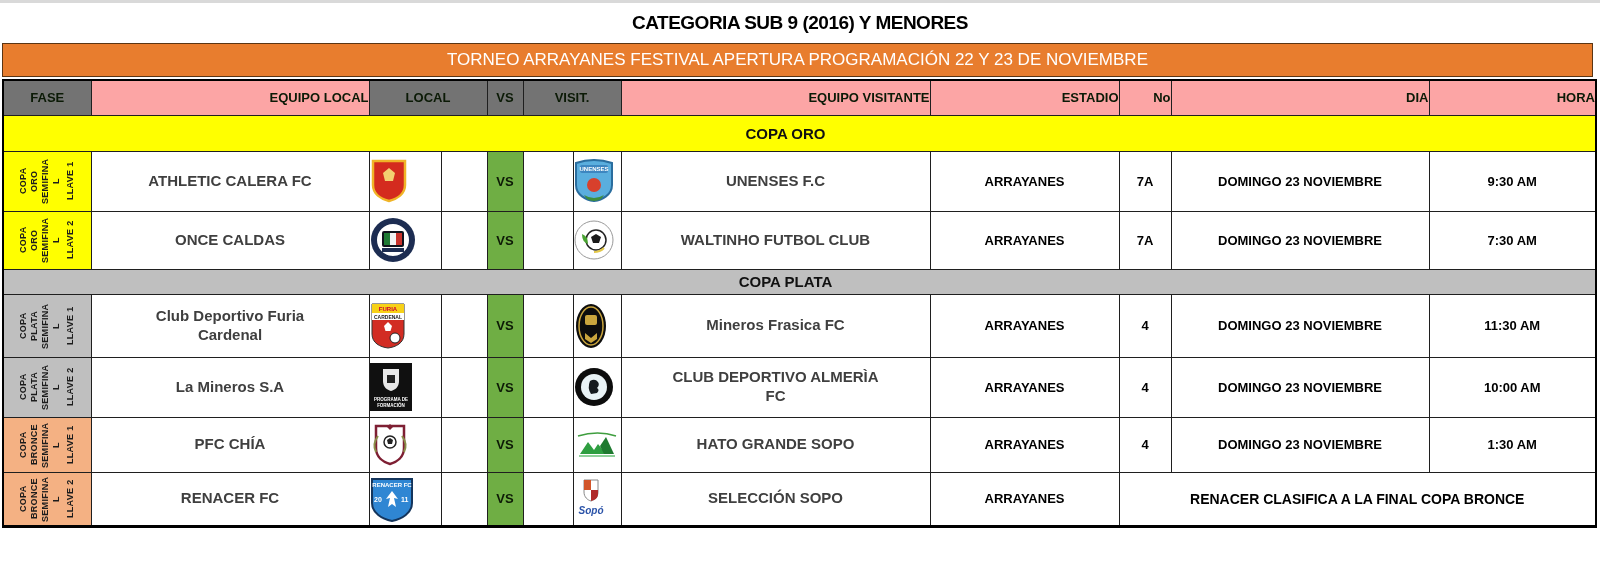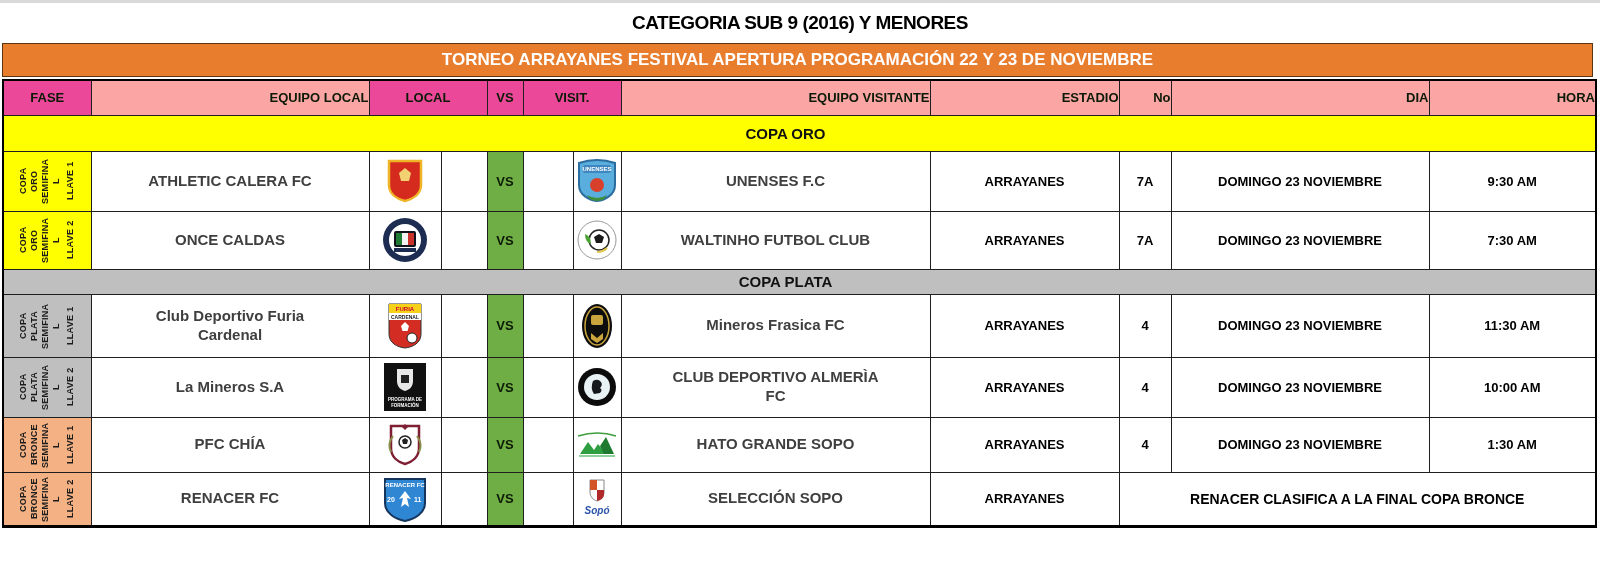--- a/index.html
+++ b/index.html
@@ -3,45 +3,45 @@
 <meta charset="utf-8">
 <style>
   html,body{margin:0;padding:0;background:#fff;}
   .screen{position:relative;width:1600px;height:575px;overflow:hidden;background:#fff;
           font-family:"Liberation Sans",sans-serif;}
   .top-strip{height:3px;background:#d9d9d9;}
   .title{height:40px;display:flex;align-items:center;justify-content:center;
          font-size:19px;font-weight:bold;color:#000;letter-spacing:-0.5px;}
   .banner{margin-left:2px;width:1589px;height:32px;background:#e87d2e;border:1px solid #5a3514;
           display:flex;align-items:center;justify-content:center;margin-bottom:2px;}
-  .banner span{color:#fff;font-weight:bold;font-size:17px;}
+  .banner span{color:#fff;font-weight:normal;font-size:17px;}
   table{border-collapse:collapse;table-layout:fixed;width:1593px;margin-left:2px;
         border:2px solid #000;border-bottom-width:3px;}
   td{border:1px solid #1f1f1f;text-align:center;vertical-align:middle;padding:0;overflow:hidden;}
-  .th-dark{background:#ec4899;}
+  .th-dark{background:#737373;}
   .th-light{background:#fca5a5;text-align:right;}
   .hd{font-weight:bold;font-size:13px;color:#0b1a06;}
   .r-head{height:35px;}
   .r-band-oro{height:36px;} .r-band-plata{height:25px;} .r-band-bronce{height:32px;}
   .r1{height:60px;} .r2{height:58px;} .r3{height:63px;} .r4{height:60px;} .r5{height:55px;} .r6{height:52px;}
   .band-cell{font-weight:bold;font-size:15px;color:#111;padding-right:28px;}
   .bg-oro{background:#ffff00;} .bg-plata{background:#bfbfbf;} .bg-bronce{background:#f4b183;}
   .vs-cell{background:#6fae44;font-weight:bold;font-size:13px;color:#0d1a06;}
   .team{font-weight:bold;font-size:15px;color:#3f3f3f;line-height:1.25;}
   .team .inner{display:block;margin:0 auto;}
   .w210{max-width:210px;} .w225{max-width:225px;}
   .data{font-weight:bold;font-size:13px;color:#000;}
   .note{font-weight:bold;font-size:14px;color:#000;}
   .fase-flex{display:flex;height:100%;align-items:center;justify-content:center;gap:3px;}
   .rot{writing-mode:vertical-rl;transform:rotate(180deg);display:flex;align-items:center;justify-content:center;
        font-weight:bold;font-size:9px;line-height:11px;color:#1c1c1c;text-align:center;
        overflow-wrap:anywhere;letter-spacing:0.3px;}
   .fase-main{height:50px;}
   .fase-llave{height:52px;}
-  .logo-box{display:flex;align-items:center;justify-content:center;height:100%;}
+  .logo-box{display:flex;align-items:center;height:100%;}
 </style>
 </head>
 <body>
 
 <div class="screen">
   <div class="top-strip"></div>
   <div class="title">CATEGORIA SUB 9 (2016) Y MENORES</div>
   <div class="banner">
     <span>TORNEO ARRAYANES FESTIVAL APERTURA PROGRAMACIÓN  22 Y 23 DE NOVIEMBRE</span>
   </div>

